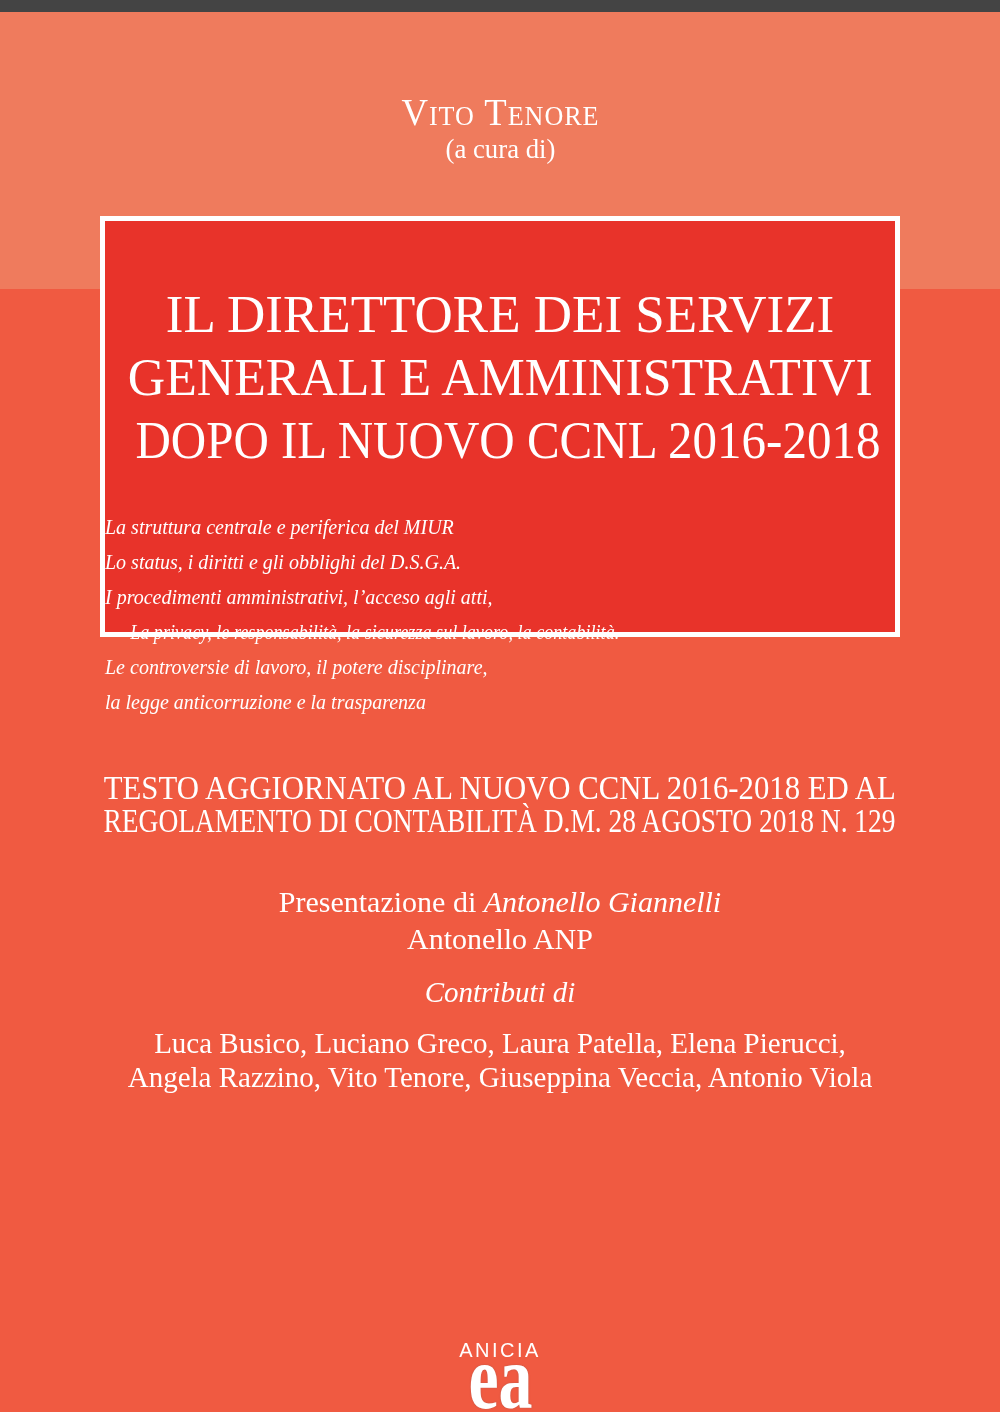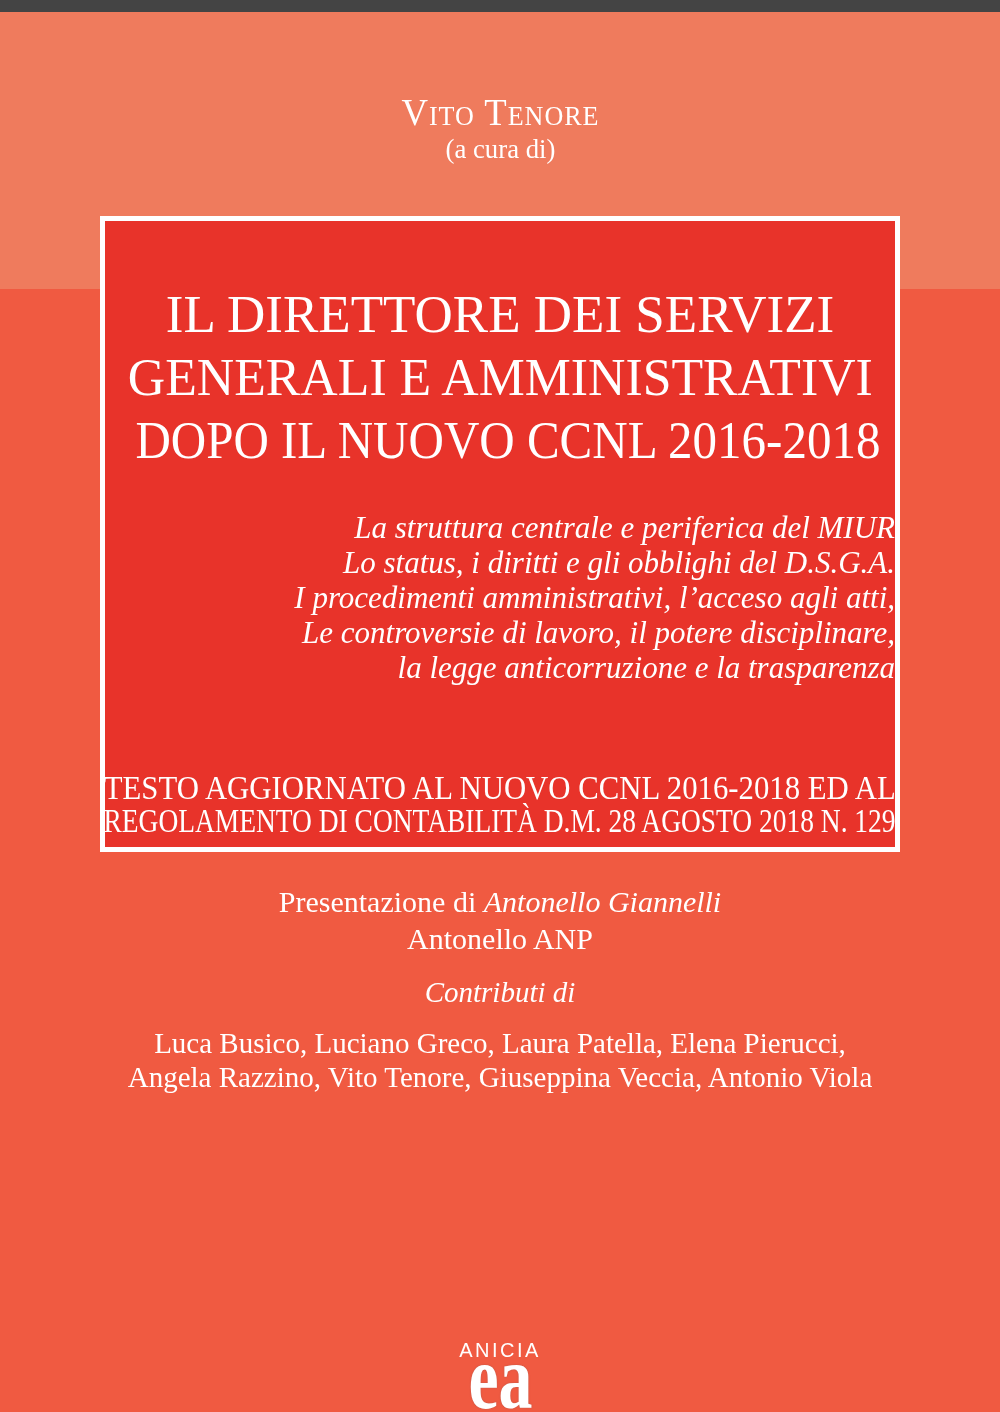--- a/index.html
+++ b/index.html
@@ -40,42 +40,42 @@
     letter-spacing:1px;
   }
   .author-note{
     top:122px;
     font-size:27px;
     line-height:30px;
   }
   .title-panel{
     position:absolute;
     left:100px;top:204px;
-    width:800px;height:636px;
+    width:800px;height:421px;
     box-sizing:border-box;
     background:var(--panel-red,#E8332A);
     border:5px solid #FFFFFF;
     text-align:center;
   }
   .title-block{
     margin-top:62px;
   }
   .title-line{
     font-size:53px;
     line-height:63px;
     text-align:center;
   }
   .subtitle-block{
     margin-top:38px;
   }
   .subtitle-line{
     font-style:italic;
-    font-size:31px;
+    font-size:20px;
     line-height:35px;
-    text-align:right;
+    text-align:left;
   }
   .update-note{
     top:759px;
   }
   .update-note-line{
     font-size:34px;
     line-height:33px;
     text-align:center;
   }
   .presentation{
@@ -146,20 +146,23 @@
       <div class="subtitle-line">
         <span class="fit">La struttura centrale e periferica del MIUR</span>
       </div>
       <div class="subtitle-line">
         <span class="fit">Lo status, i diritti e gli obblighi del D.S.G.A.</span>
       </div>
       <div class="subtitle-line">
         <span class="fit">I procedimenti amministrativi, l’acceso agli atti,</span>
       </div>
       <div class="subtitle-line">
+        <span class="fit" style="transform: scaleX(0.9066);">La privacy, le responsabilità, la sicurezza sul lavoro, la contabilità.</span>
+      </div>
+      <div class="subtitle-line">
         <span class="fit">Le controversie di lavoro, il potere disciplinare,</span>
       </div>
       <div class="subtitle-line">
         <span class="fit">la legge anticorruzione e la trasparenza</span>
       </div>
     </div>
   </div>
 
   <div class="line-block update-note">
     <div class="update-note-line">

